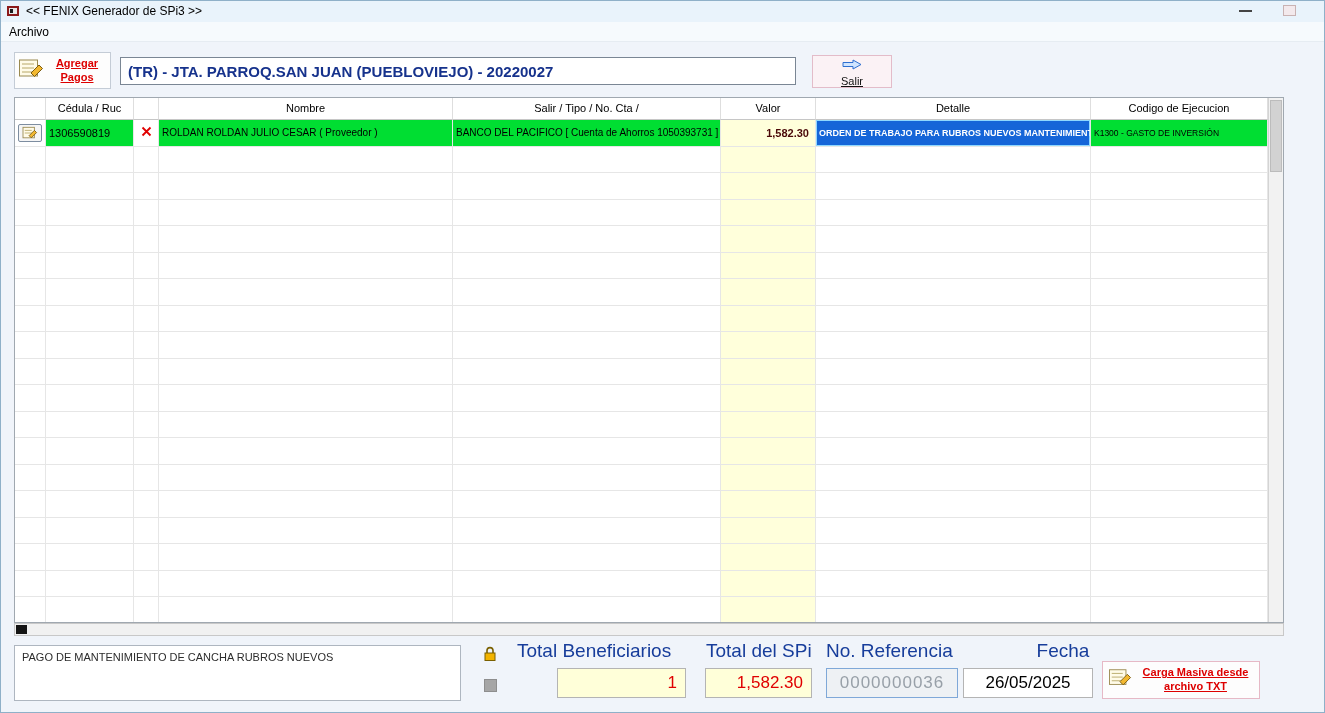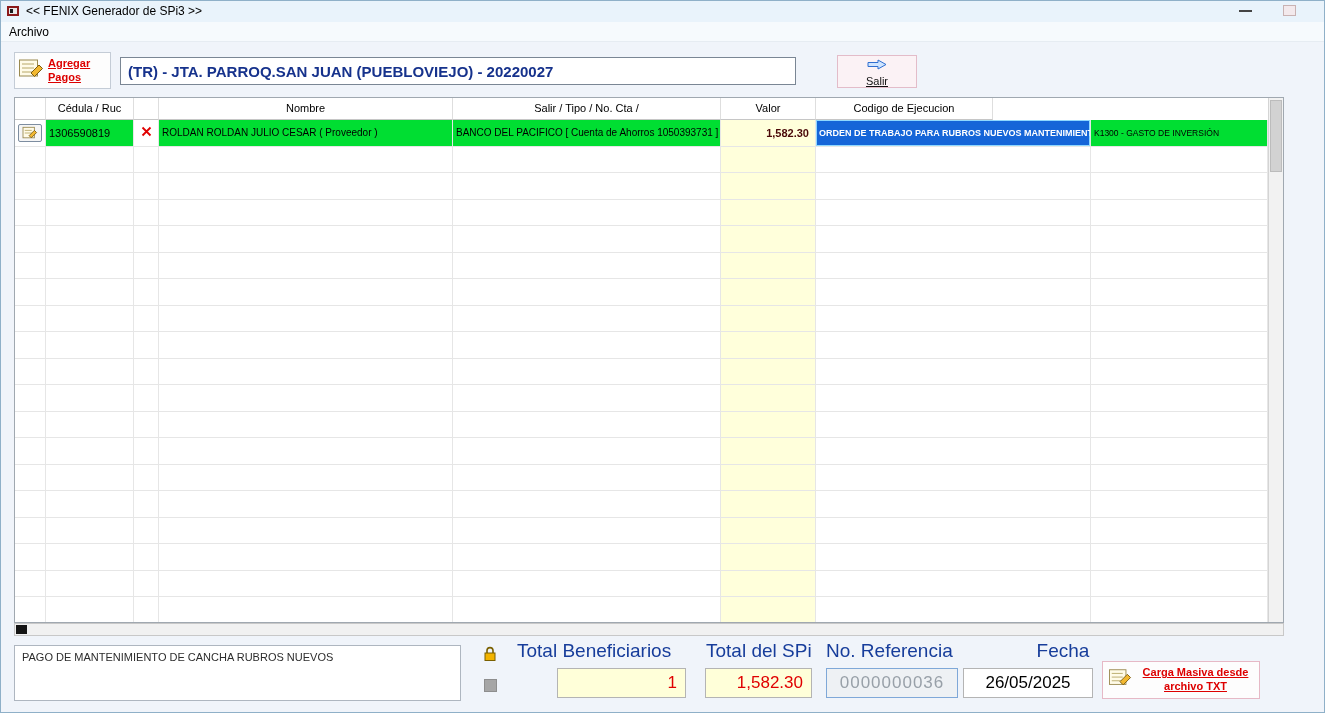--- a/index.html
+++ b/index.html
@@ -22,28 +22,28 @@
   .btn-close { position:absolute; right:29px; top:5px; width:13px; height:11px; border:1px solid #c9b2b2; background:#f3e9ec; cursor:pointer; }
 
   
   .menubar { position:absolute; left:0; top:22px; width:100%; height:20px; background:#f6fafd;
              display:flex; align-items:center; border-bottom:1px solid #e6ecf2; }
   .menu-item { font-size:12px; padding:0 9px; height:100%; display:flex; align-items:center; cursor:pointer; }
 
   
   .btn-agregar { position:absolute; left:14px; top:52px; width:97px; height:37px; background:#fdfdfd;
                  border:1px solid #c4ccd6; display:flex; align-items:center; gap:4px; padding:2px 3px; cursor:pointer; }
-  .btn-agregar .lbl { width:58px; text-align:left; font-size:11px; font-weight:bold; color:#dd0000;
+  .btn-agregar .lbl { width:58px; text-align:center; font-size:11px; font-weight:bold; color:#dd0000;
                       text-decoration:underline; line-height:1.25; }
   .entity-field { position:absolute; left:120px; top:57px; width:676px; height:28px; background:#fff;
                   border:1px solid #7a8694; display:flex; align-items:center; padding-left:7px;
                   font-size:15px; font-weight:bold; color:#16328c; }
   .btn-salir { position:absolute; left:812px; top:55px; width:80px; height:33px; background:#fbf2f5;
                border:1px solid #e3bcc9; display:flex; flex-direction:column; align-items:center;
-               justify-content:center; cursor:pointer;margin-left:25px; }
+               justify-content:center; cursor:pointer; }
   .btn-salir .lbl { font-size:11px; color:#111; text-decoration:underline; margin-top:1px; }
 
   
   .grid { position:absolute; left:14px; top:97px; width:1270px; height:526px; background:#fff;
           border:1px solid #a0a8b0; overflow:hidden; }
   .grid-header { display:flex; width:1253px; }
   .hcell { height:22px; line-height:21px; text-align:center; font-size:11px; background:#fff;
            border-right:1px solid #dedede; border-bottom:1px solid #c6c6c6; overflow:hidden; white-space:nowrap; }
   .grid-body { width:1253px; }
   .grow { display:flex; height:26.5px; background:#fff; }
@@ -133,20 +133,21 @@
 </div>
 
 <div class="grid">
   <div class="grid-header">
       <div class="hcell" style="width: 31px;"></div>
       <div class="hcell" style="width: 88px;">Cédula / Ruc</div>
       <div class="hcell" style="width: 25px;"></div>
       <div class="hcell" style="width: 294px;">Nombre</div>
       <div class="hcell" style="width: 268px;">Salir / Tipo / No. Cta /</div>
       <div class="hcell" style="width: 95px;">Valor</div>
+      <div class="hcell" style="width: 275px;">Detalle</div>
       <div class="hcell" style="width: 177px;">Codigo de Ejecucion</div>
     </div>
   <div class="grid-body">
       <div class="grow sel">
         <div class="gcell k0" style="width: 31px;">
           <span class="row-btn">
             <svg width="16" height="14" viewBox="0 0 18 16">
               <rect x="1" y="1.5" width="13" height="12" fill="#fffbe8" stroke="#9a8a50"></rect>
               <line x1="3" y1="5" x2="11" y2="5" stroke="#b8a868"></line>
               <line x1="3" y1="8" x2="11" y2="8" stroke="#b8a868"></line>

